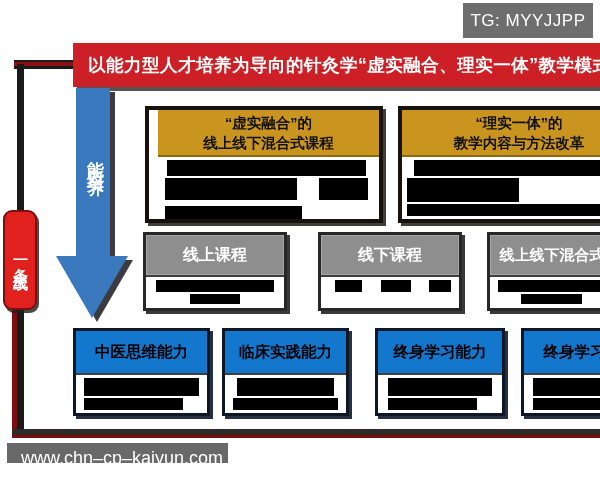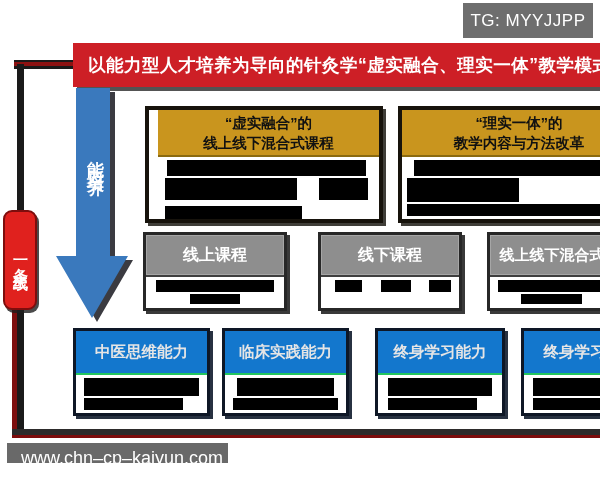--- a/index.html
+++ b/index.html
@@ -61,21 +61,21 @@
   .group .body{background:#fff;flex:1;position:relative;overflow:hidden;padding-top:3px;}
   .rd{background:#000;margin-bottom:2px;}
   
   .gold{top:106px;height:117px;border:4px solid #17130c;box-shadow:3px 3px 0 rgba(30,28,22,.85);}
   .gold .head{background:#c9951e;height:45px;color:#111;font-size:14.5px;line-height:20px;border-bottom:2px solid #8a6a10;}
   
   .gray{top:232px;height:79px;border:3px solid #272727;box-shadow:3px 3px 0 rgba(35,35,35,.9);}
   .gray .head{background:#8e8e8e;height:40px;color:#fff;font-size:16px;border-bottom:2px solid #3f3f3f;box-shadow:inset 0 0 0 1px #a6a6a6;}
   
   .blue{top:328px;height:88px;border:3px solid #0e1726;box-shadow:3px 3px 0 rgba(16,27,44,.9);}
-  .blue .head{background:#1377cd;height:42px;color:#e5e5e5;font-size:15.5px;border-bottom:2px solid #22c55e;}
+  .blue .head{background:#1377cd;height:42px;color:#000000;font-size:15.5px;border-bottom:2px solid #404040;}
 </style>
 </head>
 <body>
 
 <div class="stage">
 
   <div class="badge">
     <span>TG: MYYJJPP</span>
   </div>
 

